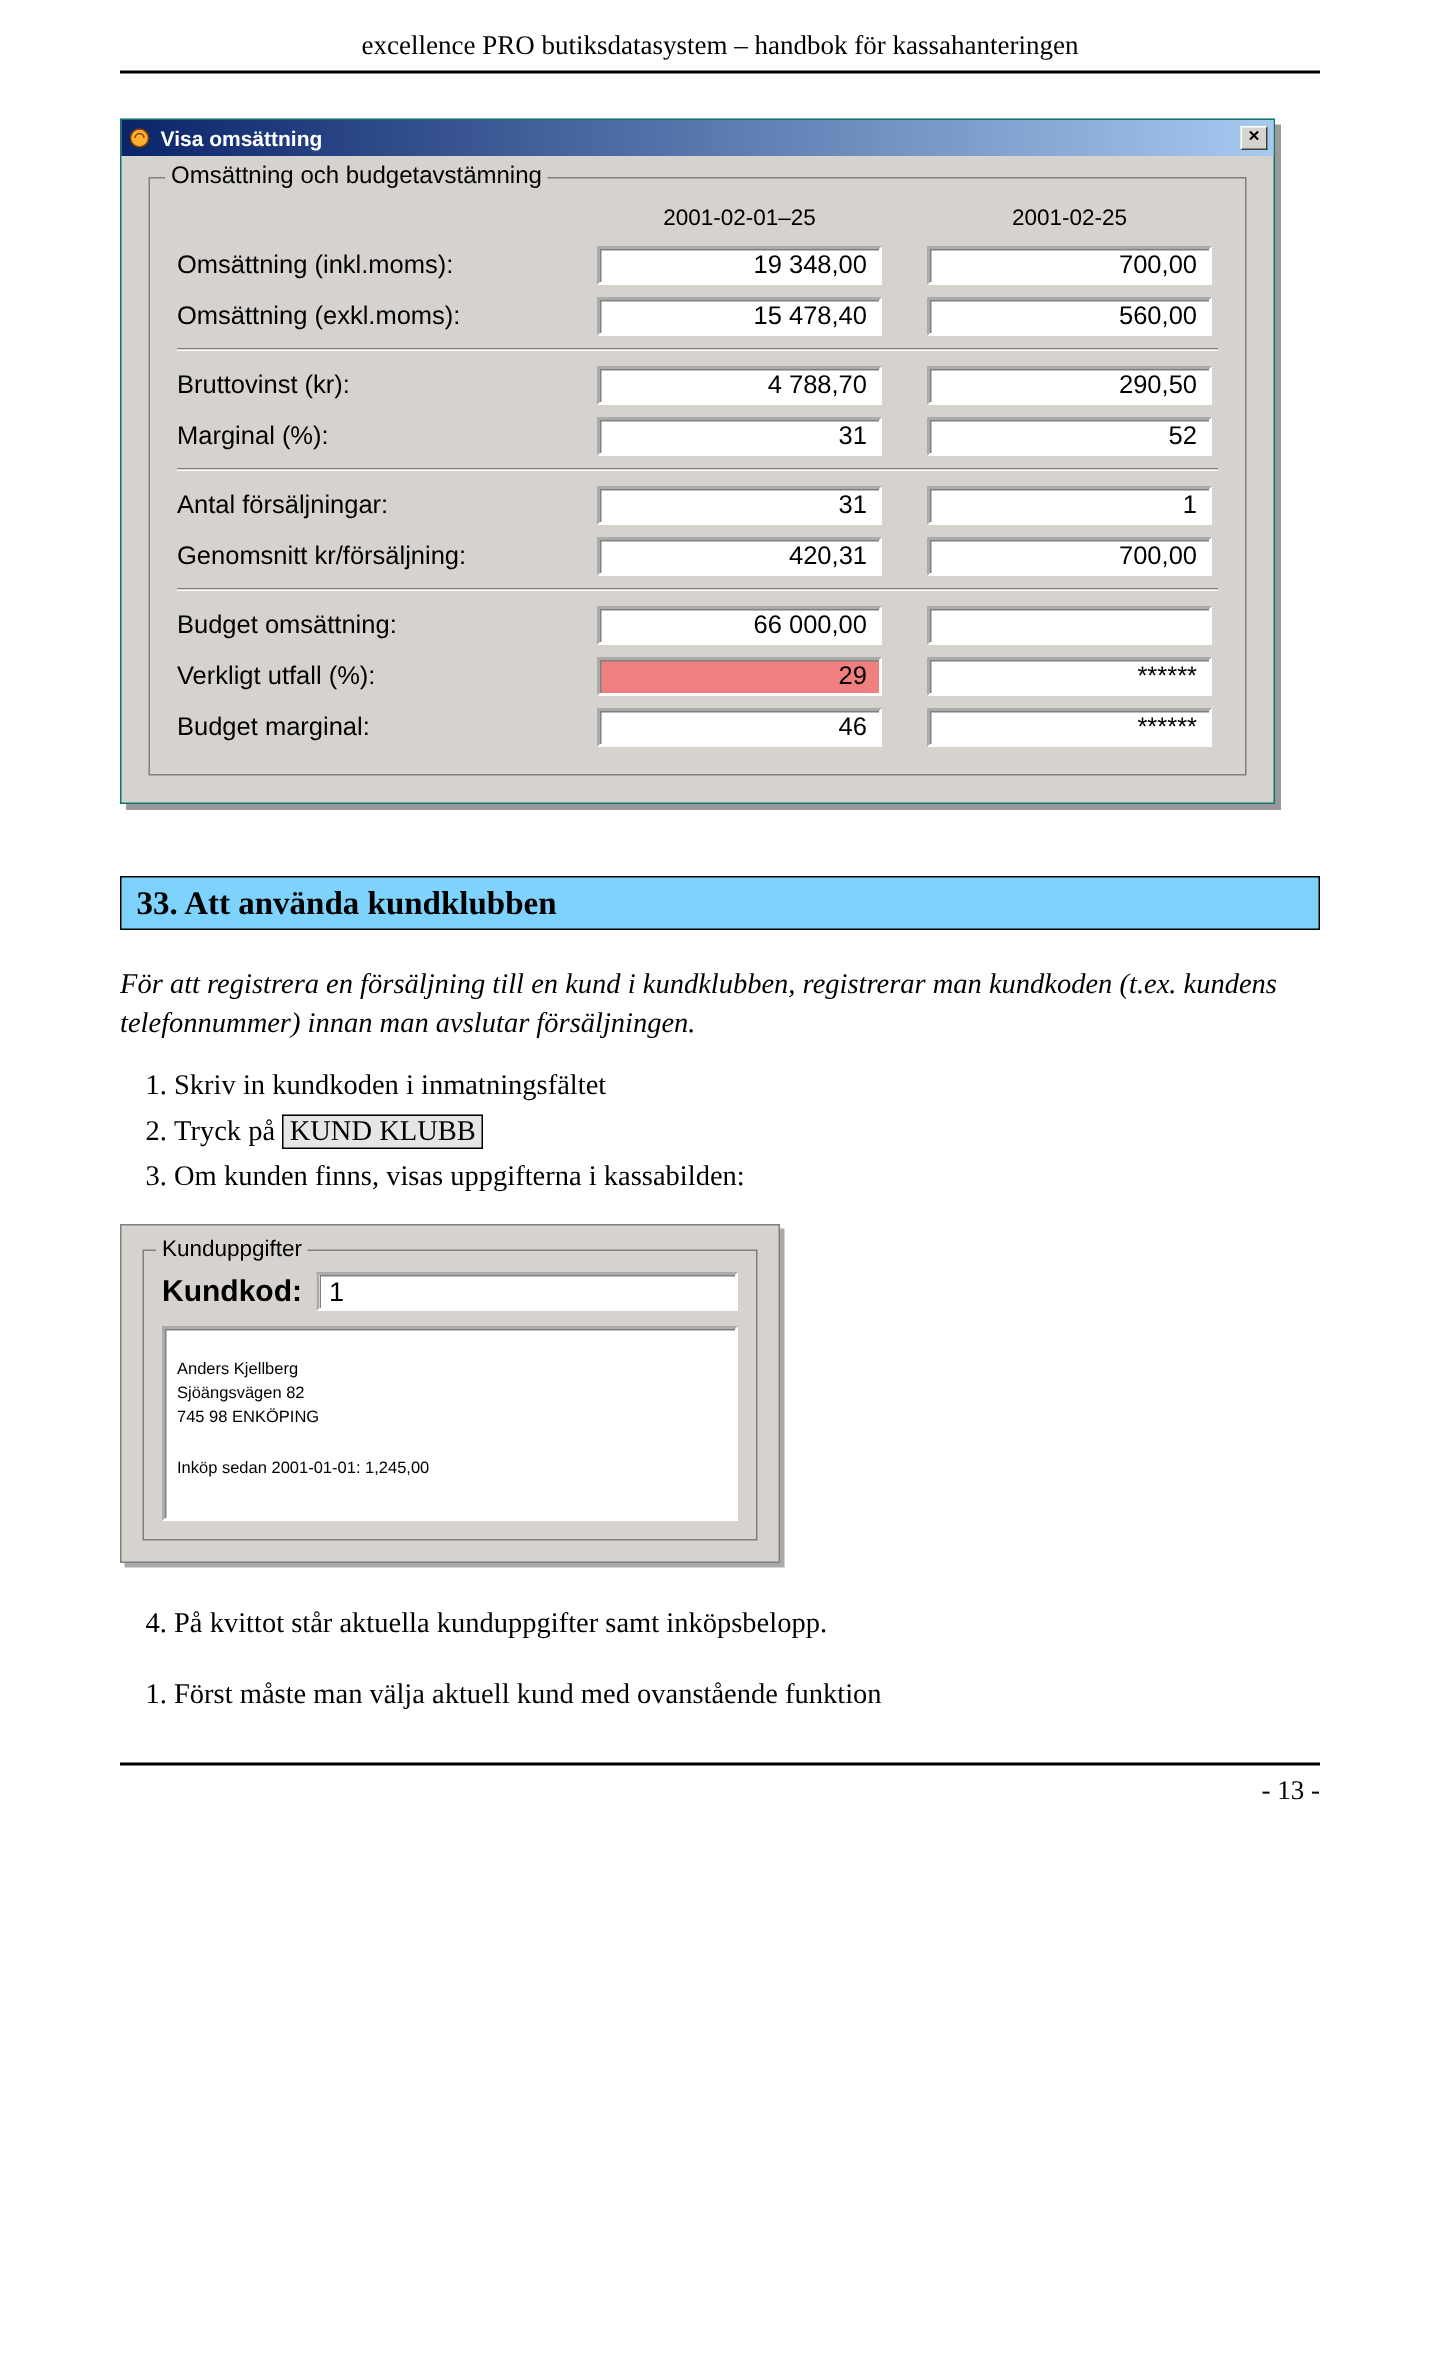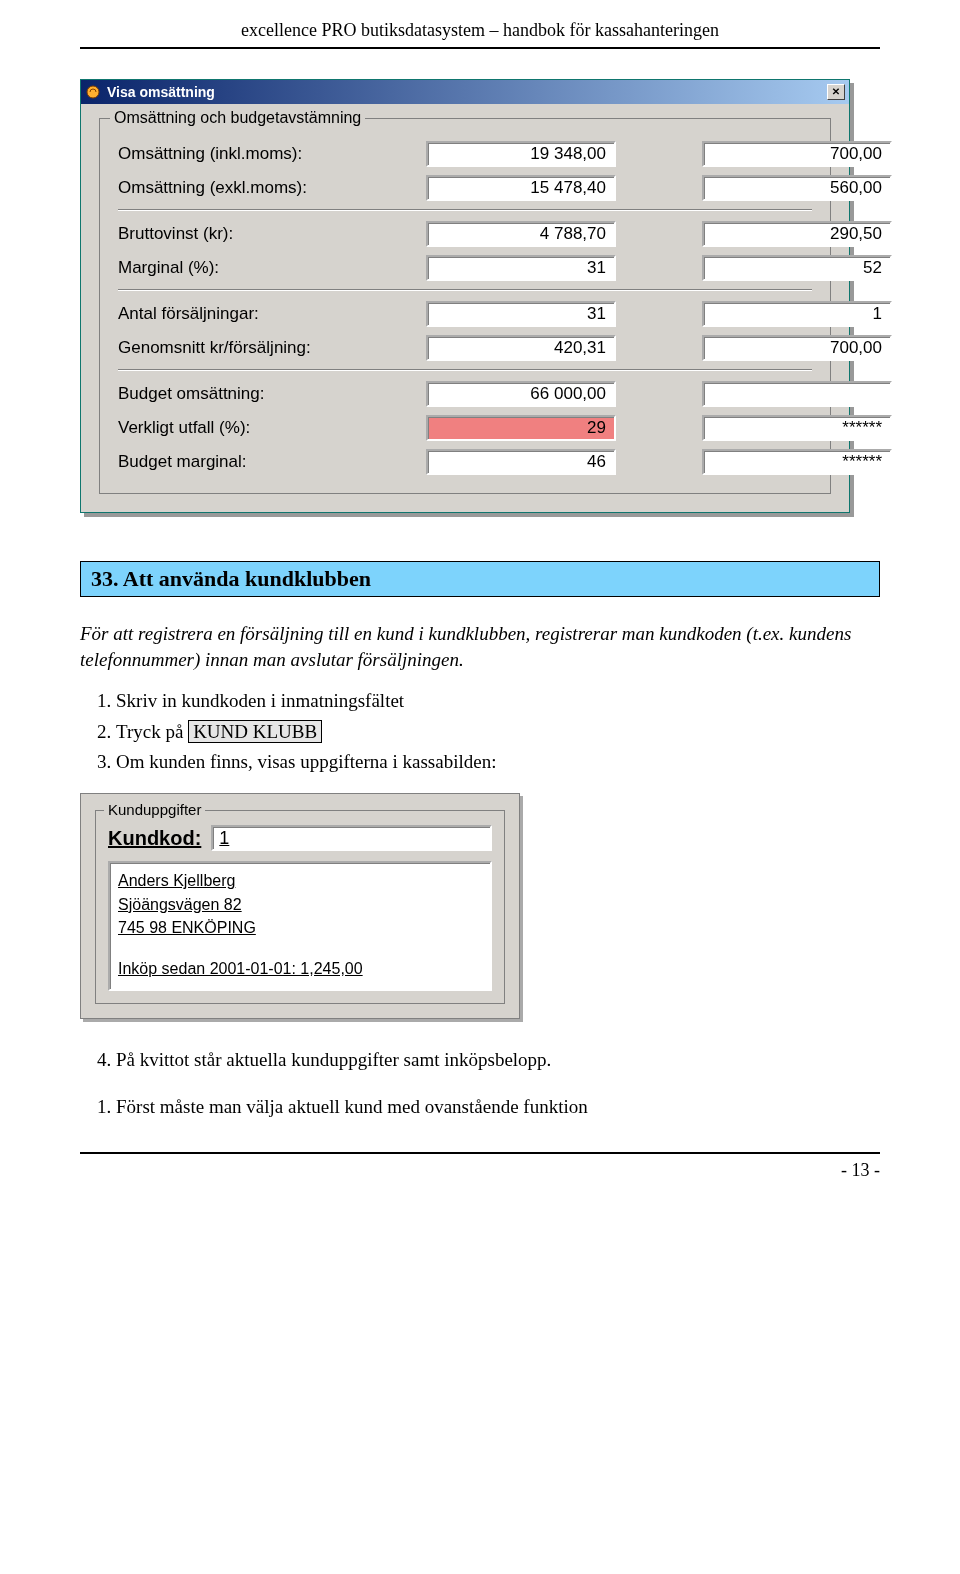--- a/index.html
+++ b/index.html
@@ -85,21 +85,20 @@
   .col-headers .h {
     flex: 0 0 190px;
     text-align: center;
     font-size: 15px;
   }
   .col-headers .gap { flex: 0 0 30px; }
   .row {
     display: flex;
     align-items: center;
     height: 34px;
-    gap: 28px;
   }
   .row .label {
     flex: 0 0 280px;
     font-size: 17px;
   }
   .row .cell {
     flex: 0 0 190px;
     background: #fff;
     border: 2px inset #fff;
     box-shadow: inset 1px 1px 0 #808080;
@@ -152,21 +151,20 @@
     box-shadow: 3px 3px 0 #aaa;
     width: 440px;
     padding: 16px 14px 14px 14px;
     margin: 10px 0 26px 0;
     font-family: Arial, sans-serif;
   }
   .panel .groupbox2 {
     border: 1px solid #808080;
     position: relative;
     padding: 14px 12px 12px 12px;
-    text-decoration: underline;
   }
   .panel .legend2 {
     position: absolute;
     top: -10px; left: 8px;
     background: #d6d3ce;
     padding: 0 4px;
     font-size: 15px;
   }
   .kod-row {
     display: flex;
@@ -185,22 +183,22 @@
     box-shadow: inset 1px 1px 0 #808080;
     height: 26px;
     line-height: 22px;
     padding: 0 6px;
     font-size: 18px;
   }
   .info-area {
     background: #fff;
     border: 2px inset #fff;
     box-shadow: inset 1px 1px 0 #808080;
-    padding: 6px 8px;
-    font-size: 16px;
+    padding: 20px 8px;
+    font-size: 11px;
     line-height: 1.45;
     height: 130px;
   }
   .doc-footer {
     border-top: 2px solid #000;
     text-align: right;
     font-size: 18px;
     padding-top: 6px;
     margin-top: 30px;
   }
@@ -220,20 +218,26 @@
             <path d="M4 7 A3 3 0 0 1 10 7" stroke="#804000" stroke-width="1" fill="none"></path>
           </svg>
       </span>
       <span>Visa omsättning</span>
       <span class="close-btn">✕</span>
     </div>
     <div class="client">
       <div class="groupbox">
         <span class="group-legend">Omsättning och budgetavstämning</span>
 
+        <div class="col-headers">
+          <span class="spacer"></span>
+          <span class="h">2001-02-01–25</span>
+          <span class="gap"></span>
+          <span class="h">2001-02-25</span>
+        </div>
 
         <div class="row">
           <span class="label">Omsättning (inkl.moms):</span>
           <span class="cell">19 348,00</span>
           <span class="gap"></span>
           <span class="cell">700,00</span>
         </div>
         <div class="row">
           <span class="label">Omsättning (exkl.moms):</span>
           <span class="cell">15 478,40</span>

